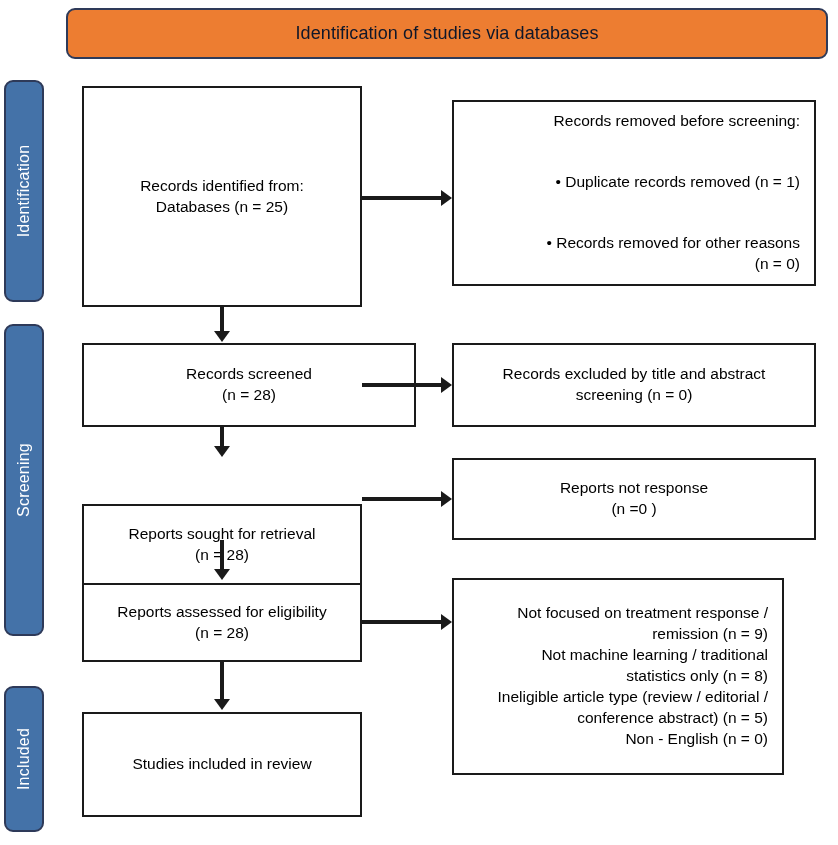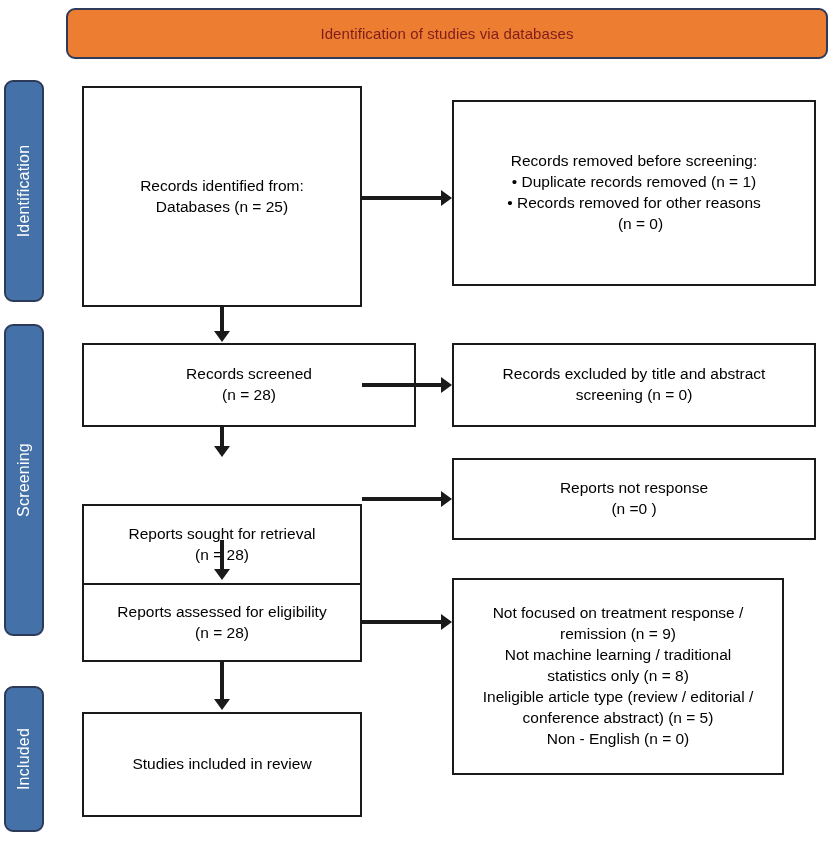--- a/index.html
+++ b/index.html
@@ -29,22 +29,22 @@
     height: 51px;
     background: #ED7D31;
     border: 2px solid #2E3A59;
     border-radius: 9px;
     box-sizing: border-box;
     display: flex;
     align-items: center;
     justify-content: center;
   }
   .banner-text {
-    color: #7f1d1d;
-    font-size: 15px;
+    color: #0f172a;
+    font-size: 18px;
     letter-spacing: 0.1px;
     text-align: right;
   }
 
   
   .stage {
     position: absolute;
     left: 4px;
     width: 40px;
     background: #4472A8;
@@ -76,28 +76,29 @@
     align-items: center;
     font-size: 15.5px;
     line-height: 1.35;
   }
   .box.center {
     justify-content: center;
     text-align: center;
   }
   .box.left {
     justify-content: flex-start;
-    text-align: center;
+    text-align: right;
   }
   .box .inner { width: 100%; padding: 0 14px; box-sizing: border-box; }
   .box .line { display: block; }
   .box .bullet-line {
     display: block;
     padding-left: 13px;
     text-indent: -13px;
+    margin-top: 40px;
   }
   .box .cont-line { display: block; padding-left: 13px; }
 
   #box-identified     { left: 82px;  top: 86px;  width: 280px; height: 221px; }
   #box-removed        { left: 452px; top: 100px; width: 364px; height: 186px; }
   #box-screened       { left: 82px;  top: 343px; width: 334px; height: 84px;  }
   #box-excluded       { left: 452px; top: 343px; width: 364px; height: 84px;  }
   #box-sought         { left: 82px;  top: 458px; width: 280px; height: 82px; margin-top: 46px;  }
   #box-not-retrieved  { left: 452px; top: 458px; width: 364px; height: 82px;  }
   #box-assessed       { left: 82px;  top: 583px; width: 280px; height: 79px;  }

